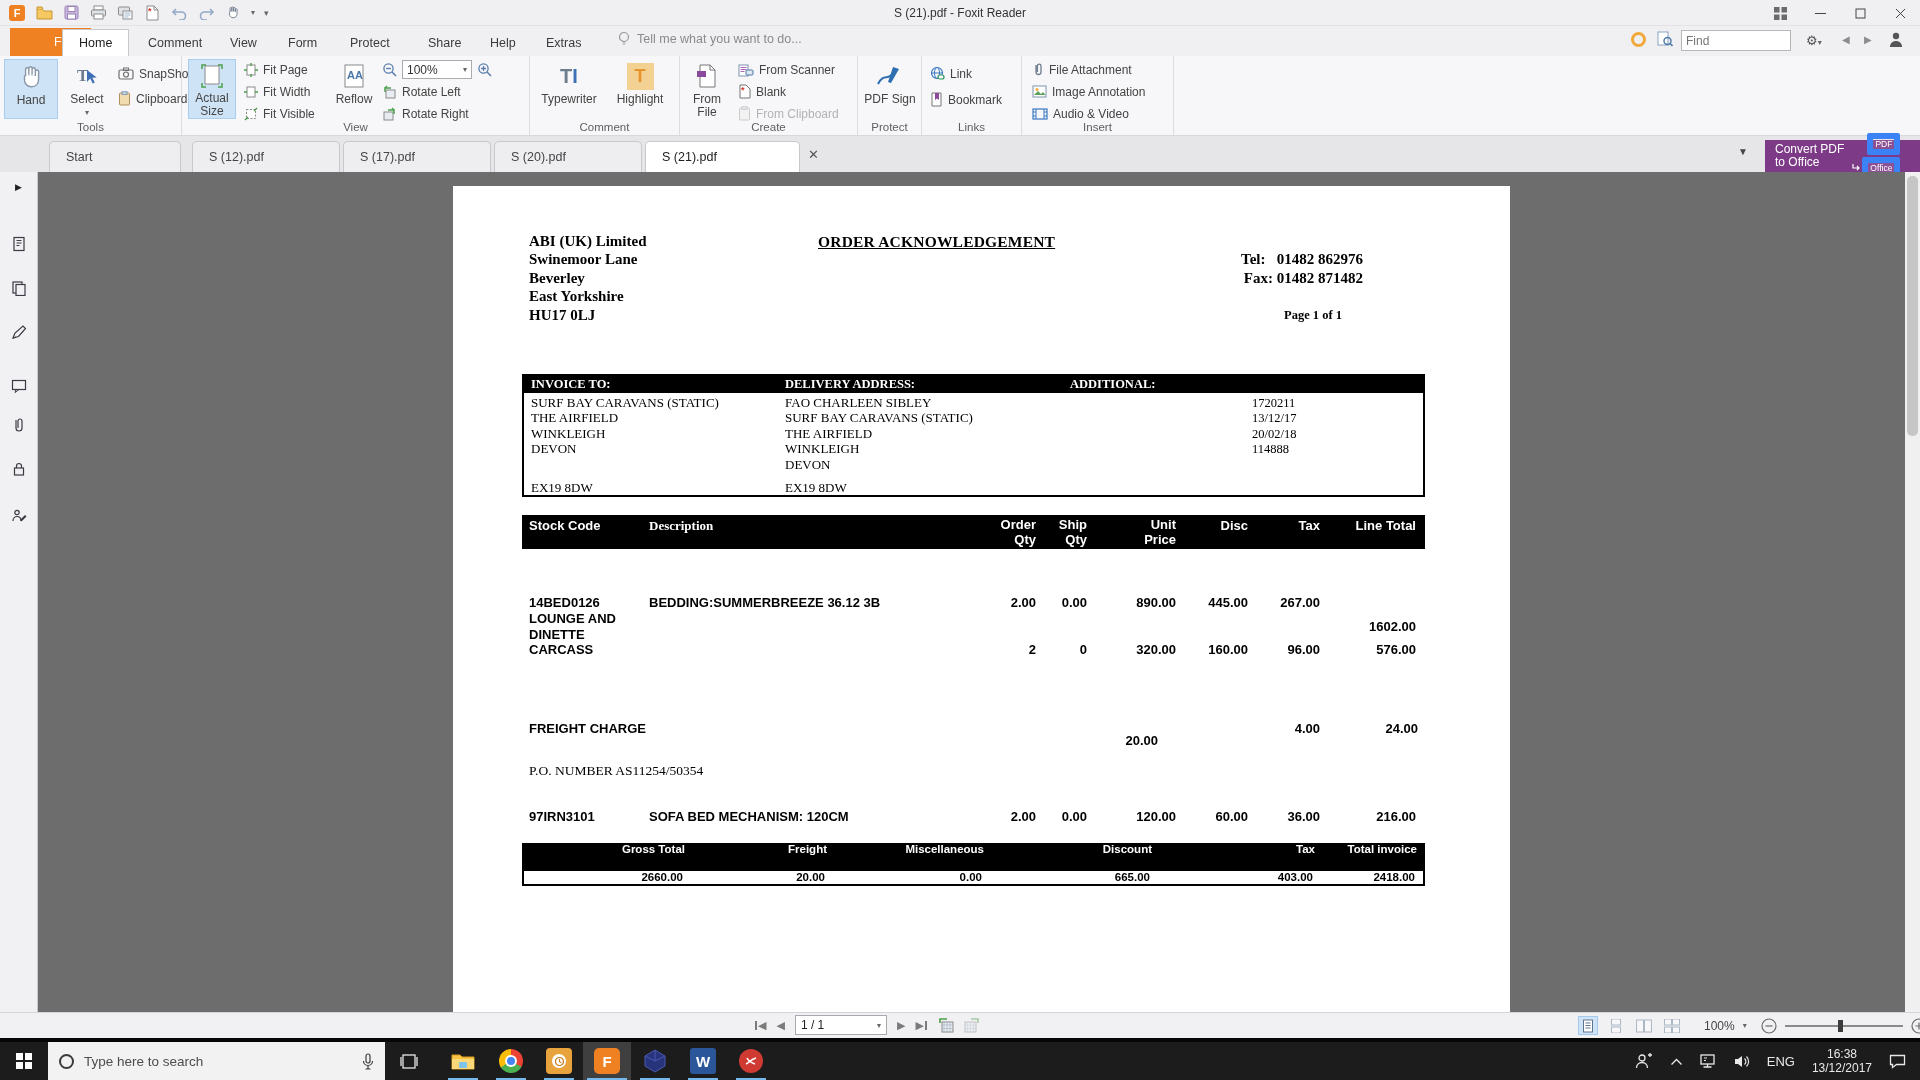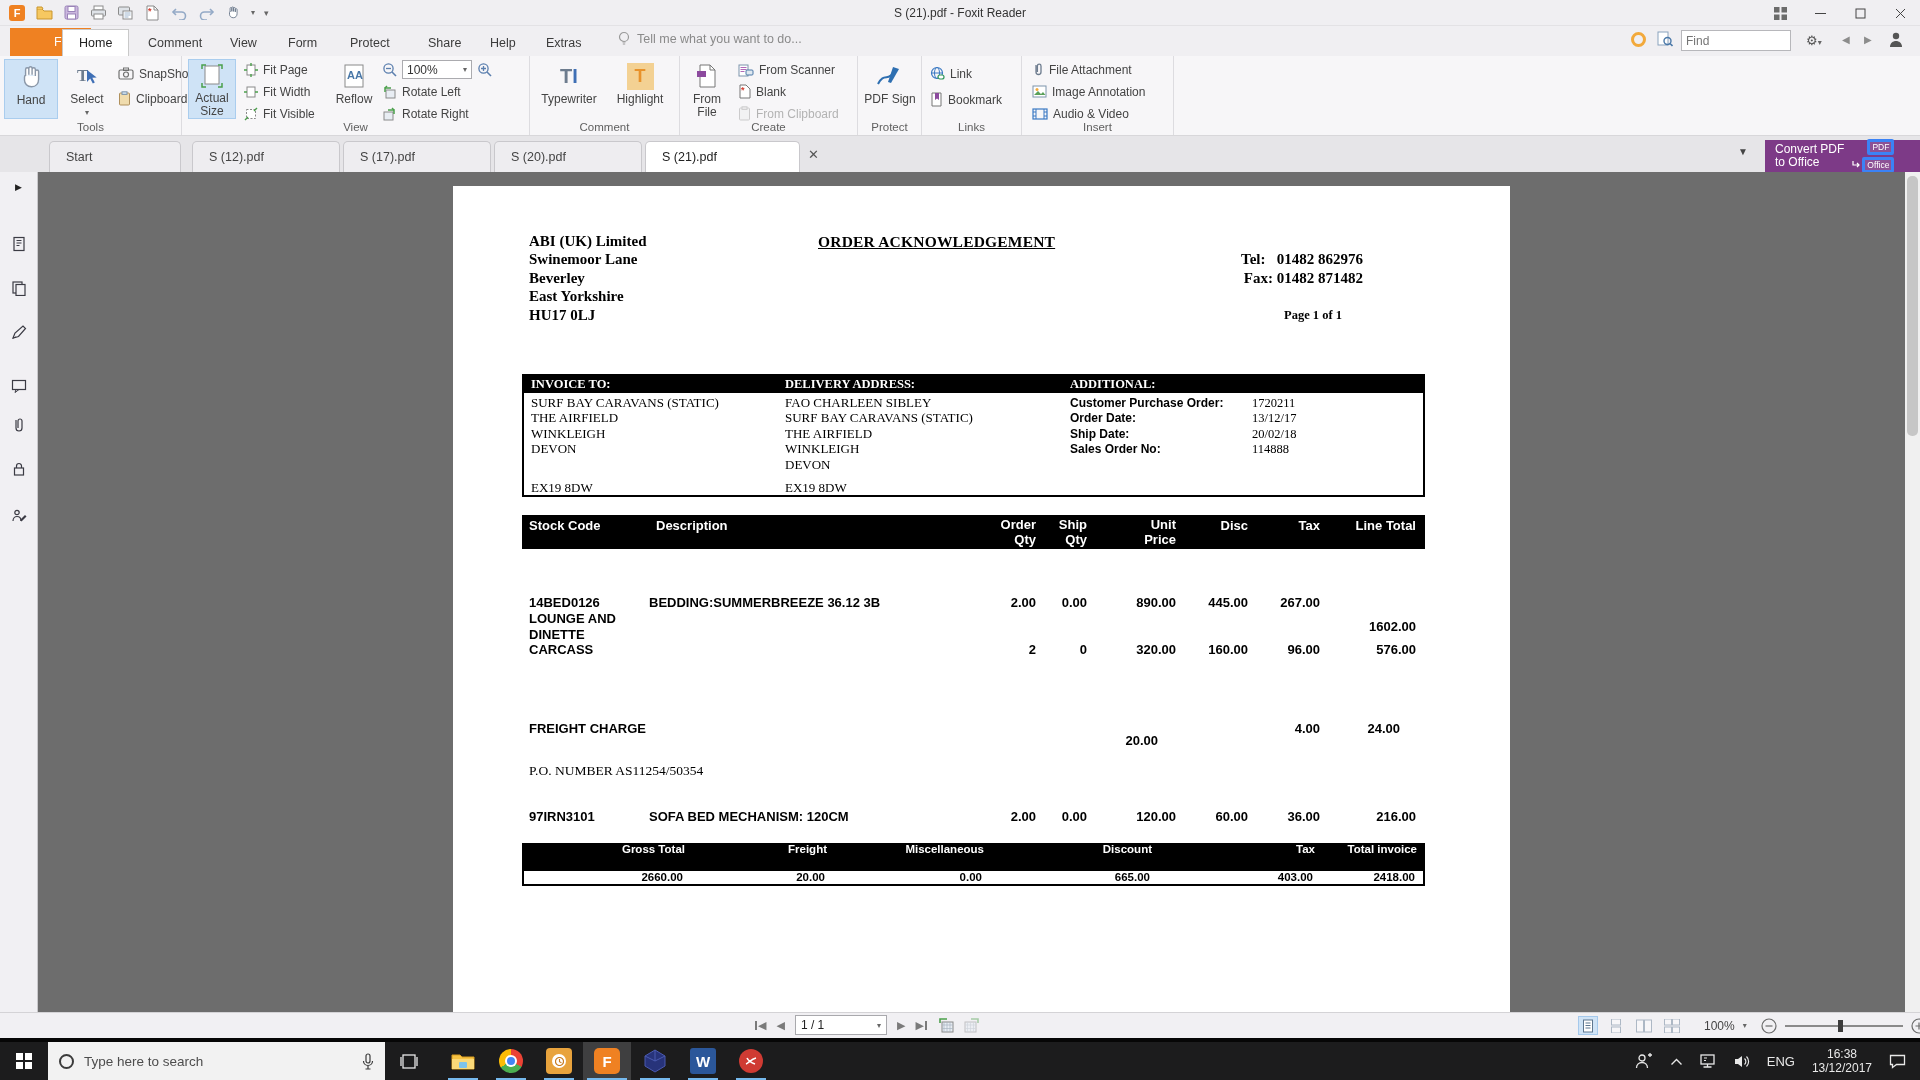--- a/index.html
+++ b/index.html
@@ -32,21 +32,21 @@
 .smallcol{position:absolute;top:4px;display:flex;flex-direction:column;gap:1px;}
 .disabled{color:#b3b3b3!important;}
 .combo{display:inline-flex;align-items:center;justify-content:space-between;background:#fff;border:1px solid #ababaf;height:19px;padding:0 4px;font-size:12px;color:#333;}
 .caret{font-size:8px;color:#666;}
 
 .doctabs{position:absolute;left:0;top:136px;width:1920px;height:36px;background:#e6e5e8;}
 .dtab{position:absolute;top:5px;height:31px;display:flex;align-items:center;padding:0 16px;font-size:12.5px;color:#444;border:1px solid #c9c8cc;border-bottom:none;border-radius:5px 5px 0 0;background:#eeedf0;}
 .dtab.active{background:#fff;color:#222;z-index:2;}
 .convert{position:absolute;right:0;top:4px;width:155px;height:32px;background:#7d3a87;color:#fff;display:flex;align-items:center;padding-left:10px;gap:8px;}
 .convert .ctext{font-size:12px;line-height:13px;white-space:pre-line;}
-.mini{border:3px solid #3b82f6;font-size:8.5px;padding:0 2px;border-radius:2px;background:rgba(255,255,255,.12);}
+.mini{border:6px solid #3b82f6;font-size:8.5px;padding:0 2px;border-radius:2px;background:rgba(255,255,255,.12);}
 
 .main{position:absolute;left:0;top:172px;width:1920px;height:840px;background:#6d6d6d;}
 .sidebar{position:absolute;left:0;top:0;width:38px;height:840px;background:#f1f0f3;border-right:1px solid #c9c8cb;display:flex;flex-direction:column;align-items:center;}
 .sbi{width:24px;height:24px;display:flex;align-items:center;justify-content:center;}
 .scrollbar{position:absolute;right:0;top:0;width:15px;height:840px;background:#f0f0f0;}
 .thumb{position:absolute;left:2px;top:4px;width:11px;height:260px;background:#c6c6c6;border-radius:5px;}
 
 .page{position:absolute;left:453px;top:14px;width:1057px;height:826px;background:#fff;}
 .pre{white-space:pre-line;}
 .serif{font-family:"Liberation Serif",serif;}
@@ -542,28 +542,27 @@
 THE AIRFIELD
 WINKLEIGH
 DEVON</span>
           <span class="abs serif" style="left:7px;top:87px;font-size:13px;">EX19 8DW</span>
           <span class="abs serif pre" style="left:261px;top:2px;font-size:13px;line-height:15.4px;">FAO CHARLEEN SIBLEY
 SURF BAY CARAVANS (STATIC)
 THE AIRFIELD
 WINKLEIGH
 DEVON</span>
           <span class="abs serif" style="left:261px;top:87px;font-size:13px;">EX19 8DW</span>
-          <span class="abs" style="left:546px;top:3px;font-size:12px;font-weight:bold;line-height:15.4px;white-space:pre-line;"><span>Customer Purchase Order:</span><br><span>Order Date:</span><br><span>Ship Date:</span><br><span>Sales Order No:</span></span>
           <span class="abs serif" style="left:728px;top:3px;font-size:12.5px;line-height:15.4px;"><span>1720211</span><br><span>13/12/17</span><br><span>20/02/18</span><br><span>114888</span></span>
         </div>
       </div>
 
       <div class="abs blk" style="left:69px;top:329px;width:903px;height:34px;font-size:13px;font-weight:bold;">
         <span class="abs" style="left:7px;top:3px;">Stock Code</span>
-        <span class="abs" style="left:134px;top:3px;">Description</span>
+        <span class="abs" style="left:127px;top:3px;font-family:Liberation Serif, serif;">Description</span>
         <span class="cellr pre" style="right:389px;top:3px;line-height:14.5px;">Order
 Qty</span>
         <span class="cellr pre" style="right:338px;top:3px;line-height:14.5px;">Ship
 Qty</span>
         <span class="cellr pre" style="right:249px;top:3px;line-height:14.5px;">Unit
 Price</span>
         <span class="cellr" style="right:177px;top:3px;">Disc</span>
         <span class="cellr" style="right:105px;top:3px;">Tax</span>
         <span class="cellr" style="right:9px;top:3px;">Line Total</span>
       </div>
@@ -588,21 +587,21 @@
         <span class="cellr" style="right:249px;top:0;">320.00</span>
         <span class="cellr" style="right:177px;top:0;">160.00</span>
         <span class="cellr" style="right:105px;top:0;">96.00</span>
         <span class="cellr" style="right:9px;top:0;">576.00</span>
       </div>
 
       <div class="abs" style="left:69px;top:535px;width:903px;font-size:13px;font-weight:bold;">
         <span class="abs" style="left:7px;top:0;">FREIGHT CHARGE</span>
         <span class="cellr" style="right:267px;top:12px;">20.00</span>
         <span class="cellr" style="right:105px;top:0;">4.00</span>
-        <span class="cellr" style="right:25px;top:0;">24.00</span>
+        <span class="cellr" style="right:7px;top:0;">24.00</span>
       </div>
 
       <div class="abs serif" style="left:76px;top:577px;font-size:13.5px;">P.O. NUMBER AS11254/50354</div>
 
       <div class="abs" style="left:69px;top:623px;width:903px;font-size:13px;font-weight:bold;">
         <span class="abs" style="left:7px;top:0;">97IRN3101</span>
         <span class="abs" style="left:127px;top:0;">SOFA BED MECHANISM: 120CM</span>
         <span class="cellr" style="right:389px;top:0;">2.00</span>
         <span class="cellr" style="right:338px;top:0;">0.00</span>
         <span class="cellr" style="right:249px;top:0;">120.00</span>

